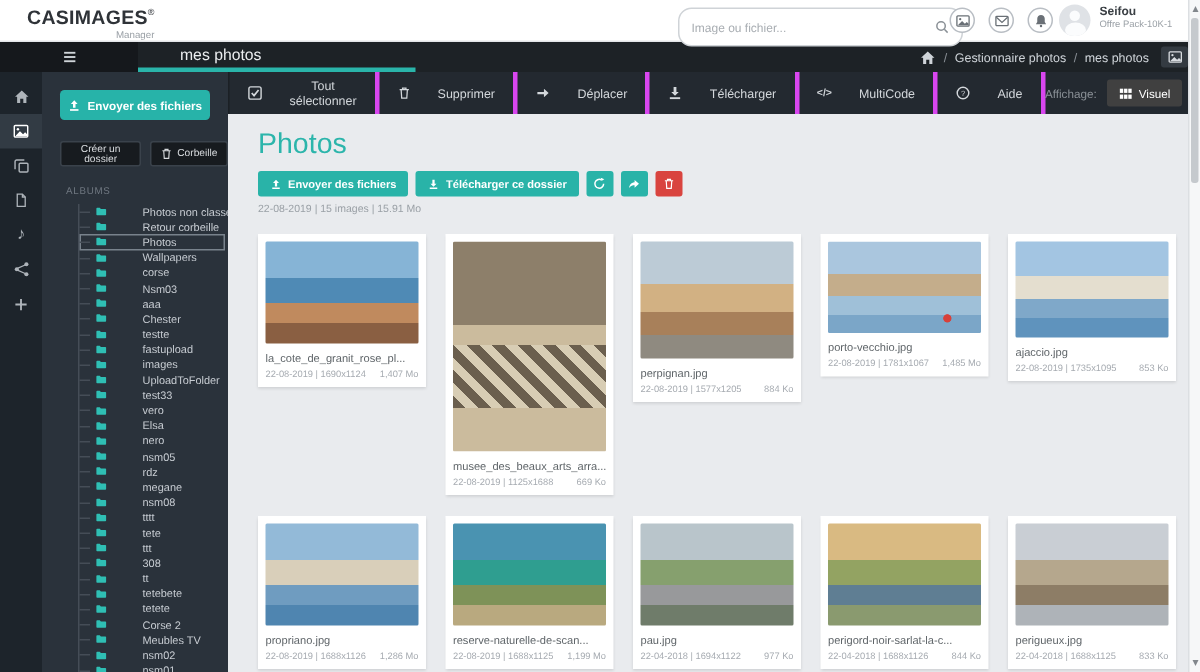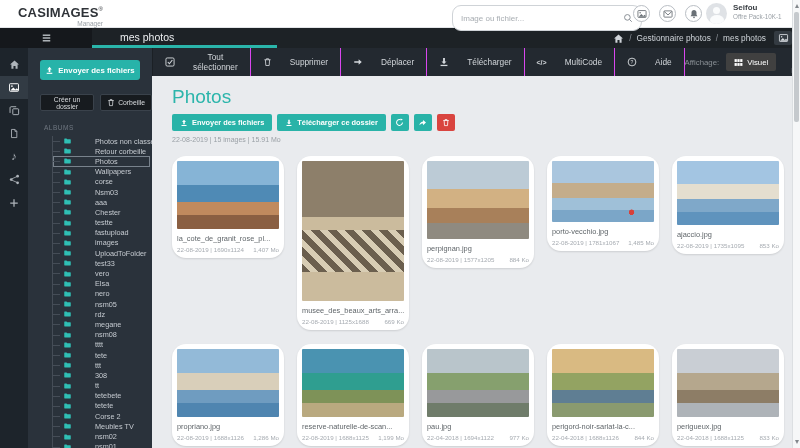--- a/index.html
+++ b/index.html
@@ -55,40 +55,40 @@
   .album-tree { position:absolute; left:24px; top:88px; right:2px; bottom:0; }
   .album-tree ul { list-style:none; border-left:1px solid #454d57; }
   .album-item { display:flex; align-items:center; height:10.2px; position:relative; padding-left:10px; cursor:pointer; }
   .album-item::before { content:""; position:absolute; left:0; top:5px; width:7px; height:1px; background:#454d57; }
   .album-item .folder-ico { color:#2fbfb4; margin-right:4px; flex:none; }
   .album-label { font-size:7.3px; color:#c6cbd1; white-space:nowrap;margin-left:19px; }
   .album-item.selected { outline:1px solid #78828c; outline-offset:-1px; }
 
   
   .toolbar { position:absolute; left:152px; top:48px; width:648px; height:28px; background:#232930; z-index:2; display:flex; align-items:stretch; }
-  .tool-btn { display:flex; align-items:center; gap:18px; padding:0 12px; color:#d3d7db; font-size:8.3px; border:none; background:transparent; border-right:1px solid #d946ef; cursor:pointer; font-family:"Liberation Sans",sans-serif; }
+  .tool-btn { display:flex; align-items:center; gap:18px; padding:0 12px; color:#d3d7db; font-size:8.3px; border:none; background:transparent; border-right:3px solid #d946ef; cursor:pointer; font-family:"Liberation Sans",sans-serif; }
   .tool-btn:first-child { border-left:1px solid #1b2025; }
   .tool-btn .code-txt { font-size:7px; font-weight:bold; }
   .view-group { margin-left:auto; display:flex; align-items:center; gap:7px; padding-right:14px; }
   .view-label { color:#8a9096; font-size:7.8px; }
   .view-btn { height:18px; display:flex; align-items:center; gap:4px; padding:0 8px; border-radius:2px; font-size:7.8px; border:none; cursor:pointer; font-family:"Liberation Sans",sans-serif; }
   .view-btn.active { background:#404040; color:#fff; }
   .view-btn.inactive { background:transparent; color:#cfd4d9;flex-direction:column; }
 
   
   .content { position:absolute; left:152px; top:76px; width:648px; height:372px; background:#e9ebee; overflow:hidden; }
   .content-heading { position:absolute; left:20px; top:10px; font-size:19px; color:#2cb5ab; font-weight:normal; }
   .action-row { position:absolute; left:20px; top:38px; display:flex; gap:5px; }
   .act-btn { height:17px; border:none; border-radius:2px; background:#29b3a8; color:#fff; font-size:7.4px; font-weight:bold; display:flex; align-items:center; gap:4px; padding:0 8px; cursor:pointer; font-family:"Liberation Sans",sans-serif; }
   .act-btn.square { width:18px; padding:0; justify-content:center; }
   .act-btn.danger { background:#d9443f; }
   .info-line { position:absolute; left:20px; top:60px; font-size:7px; color:#9aa0a6; }
 
   .photo-grid { position:absolute; left:20px; top:80px; width:616px; display:grid; grid-template-columns:repeat(5,112px); column-gap:13px; row-gap:14px; align-items:start; }
-  .photo-card { background:#fff; border-radius:14px; box-shadow:0 1px 2px rgba(0,0,0,.12); padding:5px; cursor:pointer; }
+  .photo-card { background:#fff; border-radius:0; box-shadow:0 1px 2px rgba(0,0,0,.12); padding:5px; cursor:pointer; }
   .thumb { width:102px; border-radius:1px; }
   .photo-name { margin-top:5px; font-size:7.4px; color:#5f6569; white-space:nowrap; overflow:hidden; }
   .photo-meta { margin-top:3px; display:flex; justify-content:space-between; font-size:6.2px; color:#a6abb1; }
 
   
   .page-scrollbar { position:absolute; right:0; top:0; width:8px; height:448px; background:#f6f7f8; border-left:1px solid #dcdfe2; z-index:20; }
   .sb-arrow { position:absolute; left:1.5px; width:0; height:0; border-left:2.5px solid transparent; border-right:2.5px solid transparent; }
   .sb-arrow.up { top:4px; border-bottom:4px solid #82878c; }
   .sb-arrow.down { bottom:4px; border-top:4px solid #82878c; }
   .sb-thumb { position:absolute; left:1px; top:12px; width:5px; height:110px; border-radius:2px; background:#c5c9cd; }

